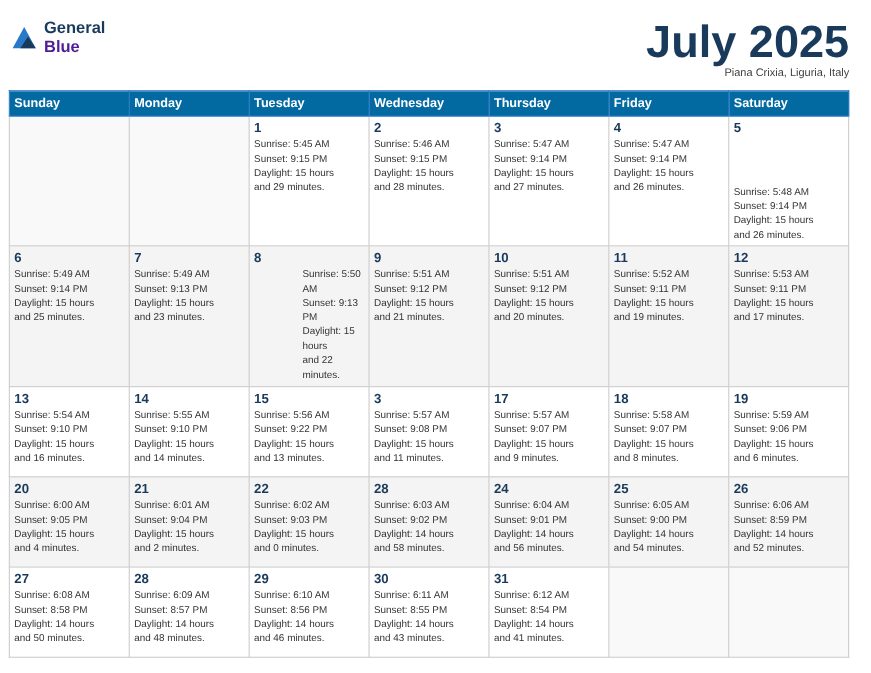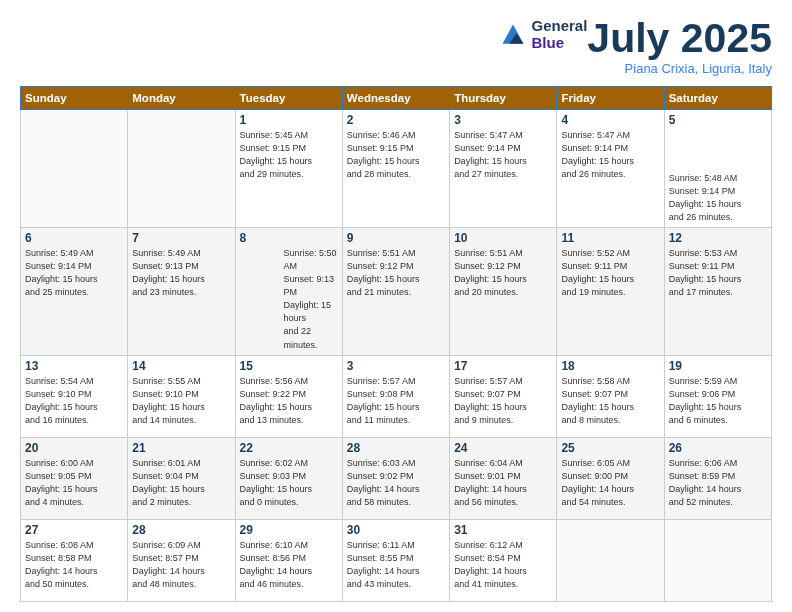--- a/index.html
+++ b/index.html
@@ -6,24 +6,23 @@
     body {
       width: 792px;
       height: 612px;
       font-family: Arial, sans-serif;
       background: #fff;
       overflow: hidden;
     }
     .page {
       width: 792px;
       height: 446px;
-      padding: 18px 20px 12px 20px;
+      padding: 18px 20px 12px 8px;
       display: flex;
       flex-direction: column;
-      align-items: flex-end;
     }
     .header {
       display: flex;
       justify-content: space-between;
       align-items: flex-start;
       margin-bottom: 10px;
     }
     .logo {
       display: flex;
       align-items: center;
@@ -43,33 +42,33 @@
     .title-block {
       text-align: right;
     }
     .month-year {
       font-size: 41px;
       font-weight: bold;
       color: #1a3a5c;
       line-height: 1;
     }
     .location {
-      font-size: 13px;
-      color: #3b82f6;
+      font-size: 10px;
+      color: #404040;
       margin-top: 2px;
     }
     .calendar {
       flex: 1;
       border: 1px solid #ccc;
       border-collapse: collapse;
       width: 100%;
       table-layout: fixed;
     }
     .calendar th {
-      background: #a16207;
+      background: #0369a1;
       color: #fff;
       font-size: 11.5px;
       font-weight: bold;
       padding: 5px 4px;
       text-align: left;
       border: 1px solid #2979c9;
     }
     .calendar td {
       vertical-align: top;
       border: 1px solid #ccc;

